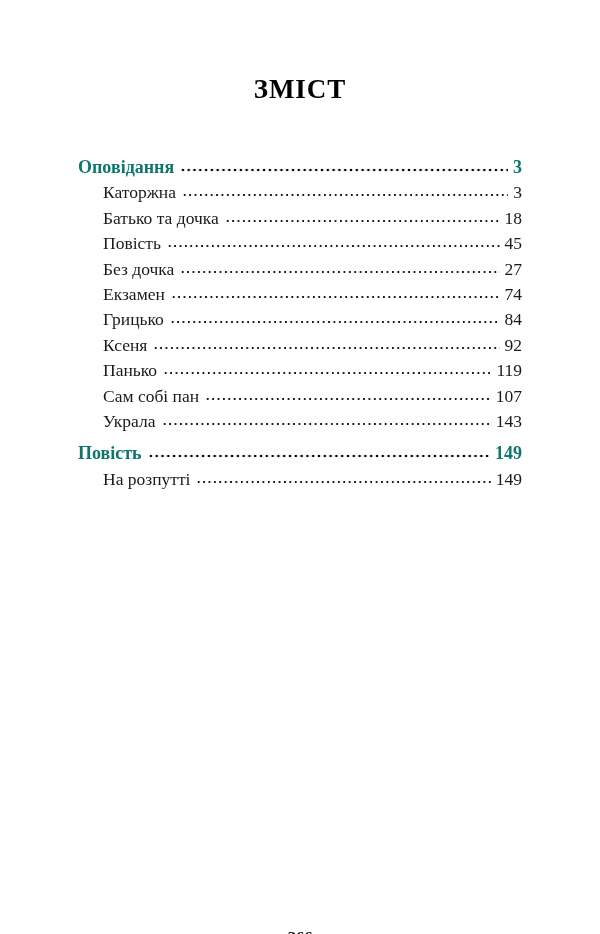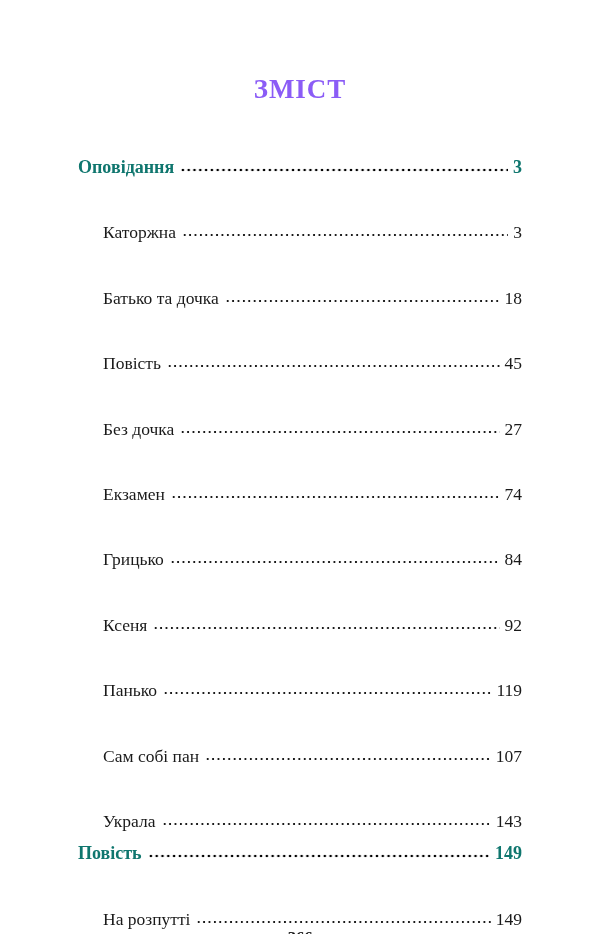--- a/index.html
+++ b/index.html
@@ -19,21 +19,21 @@
     height: 934px;
     background: #ffffff;
   }
 
   .toc-title {
     margin-top: 74px;
     text-align: center;
     font-size: 27px;
     font-weight: 700;
     letter-spacing: 1px;
-    color: #8b5cf6;
+    color: #000000;
   }
 
   .toc {
     margin: 50px 78px 0 78px; 
   }
 
   .row {
     display: flex;
     align-items: baseline;
     height: 25.4px;
@@ -41,21 +41,21 @@
     line-height: 25.4px;
     white-space: nowrap;
   }
 
   .row.section {
     font-weight: 700;
     font-size: 18px;
     color: #0f766e;
   }
 
-  .row.entry { padding-left: 25px; margin-top: 40px; }
+  .row.entry { padding-left: 25px; }
 
   .label { flex: 0 0 auto; }
 
   .pagenum {
     flex: 0 0 auto;
     text-align: right;
   }
 
   
   .leader {

